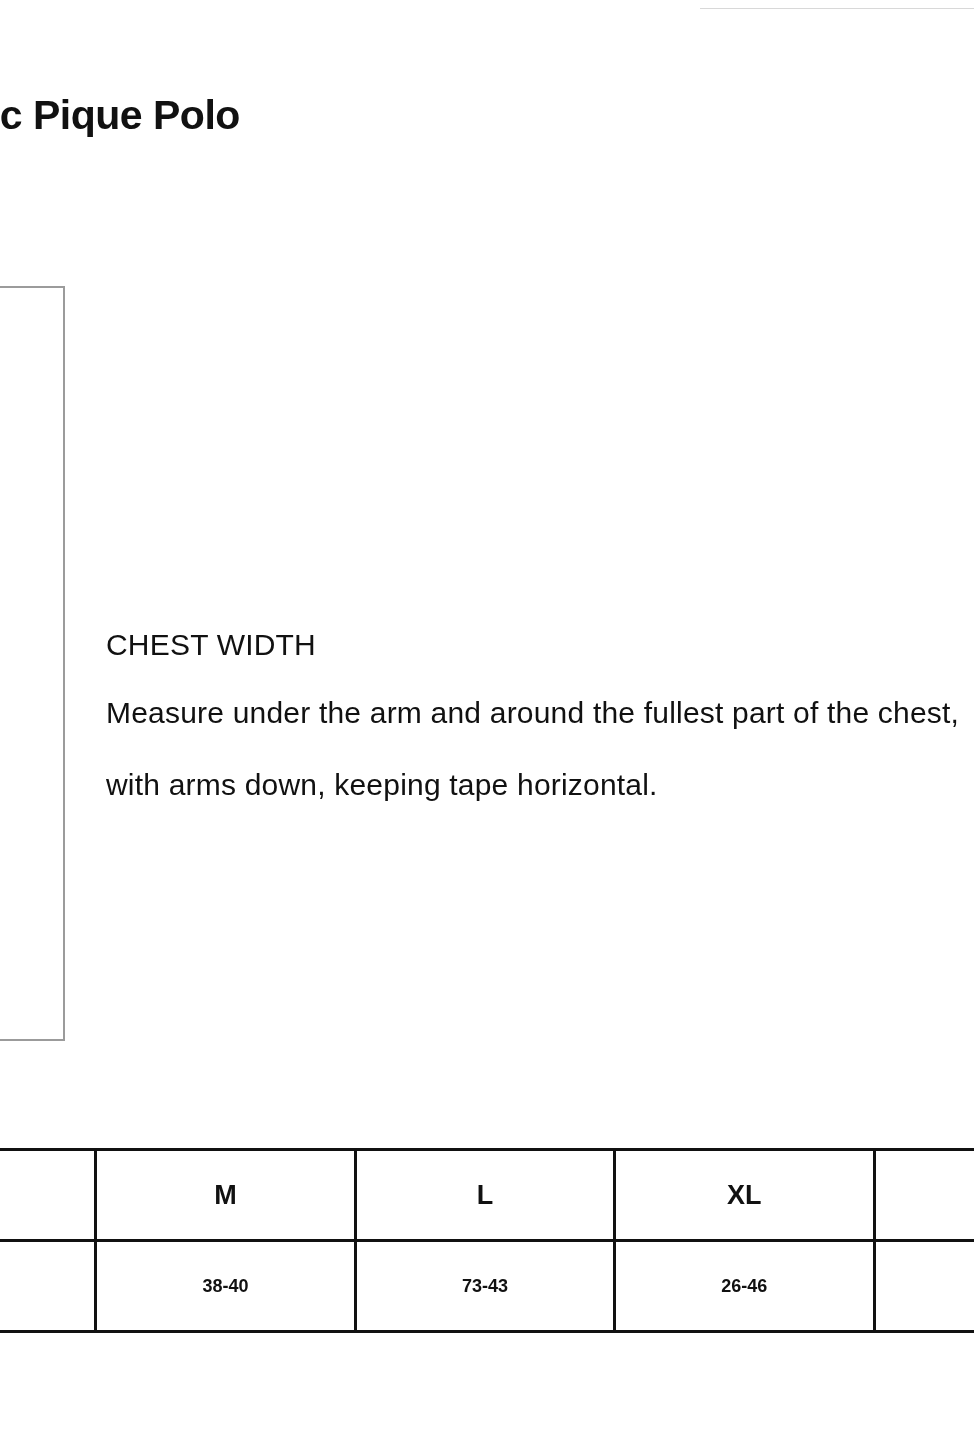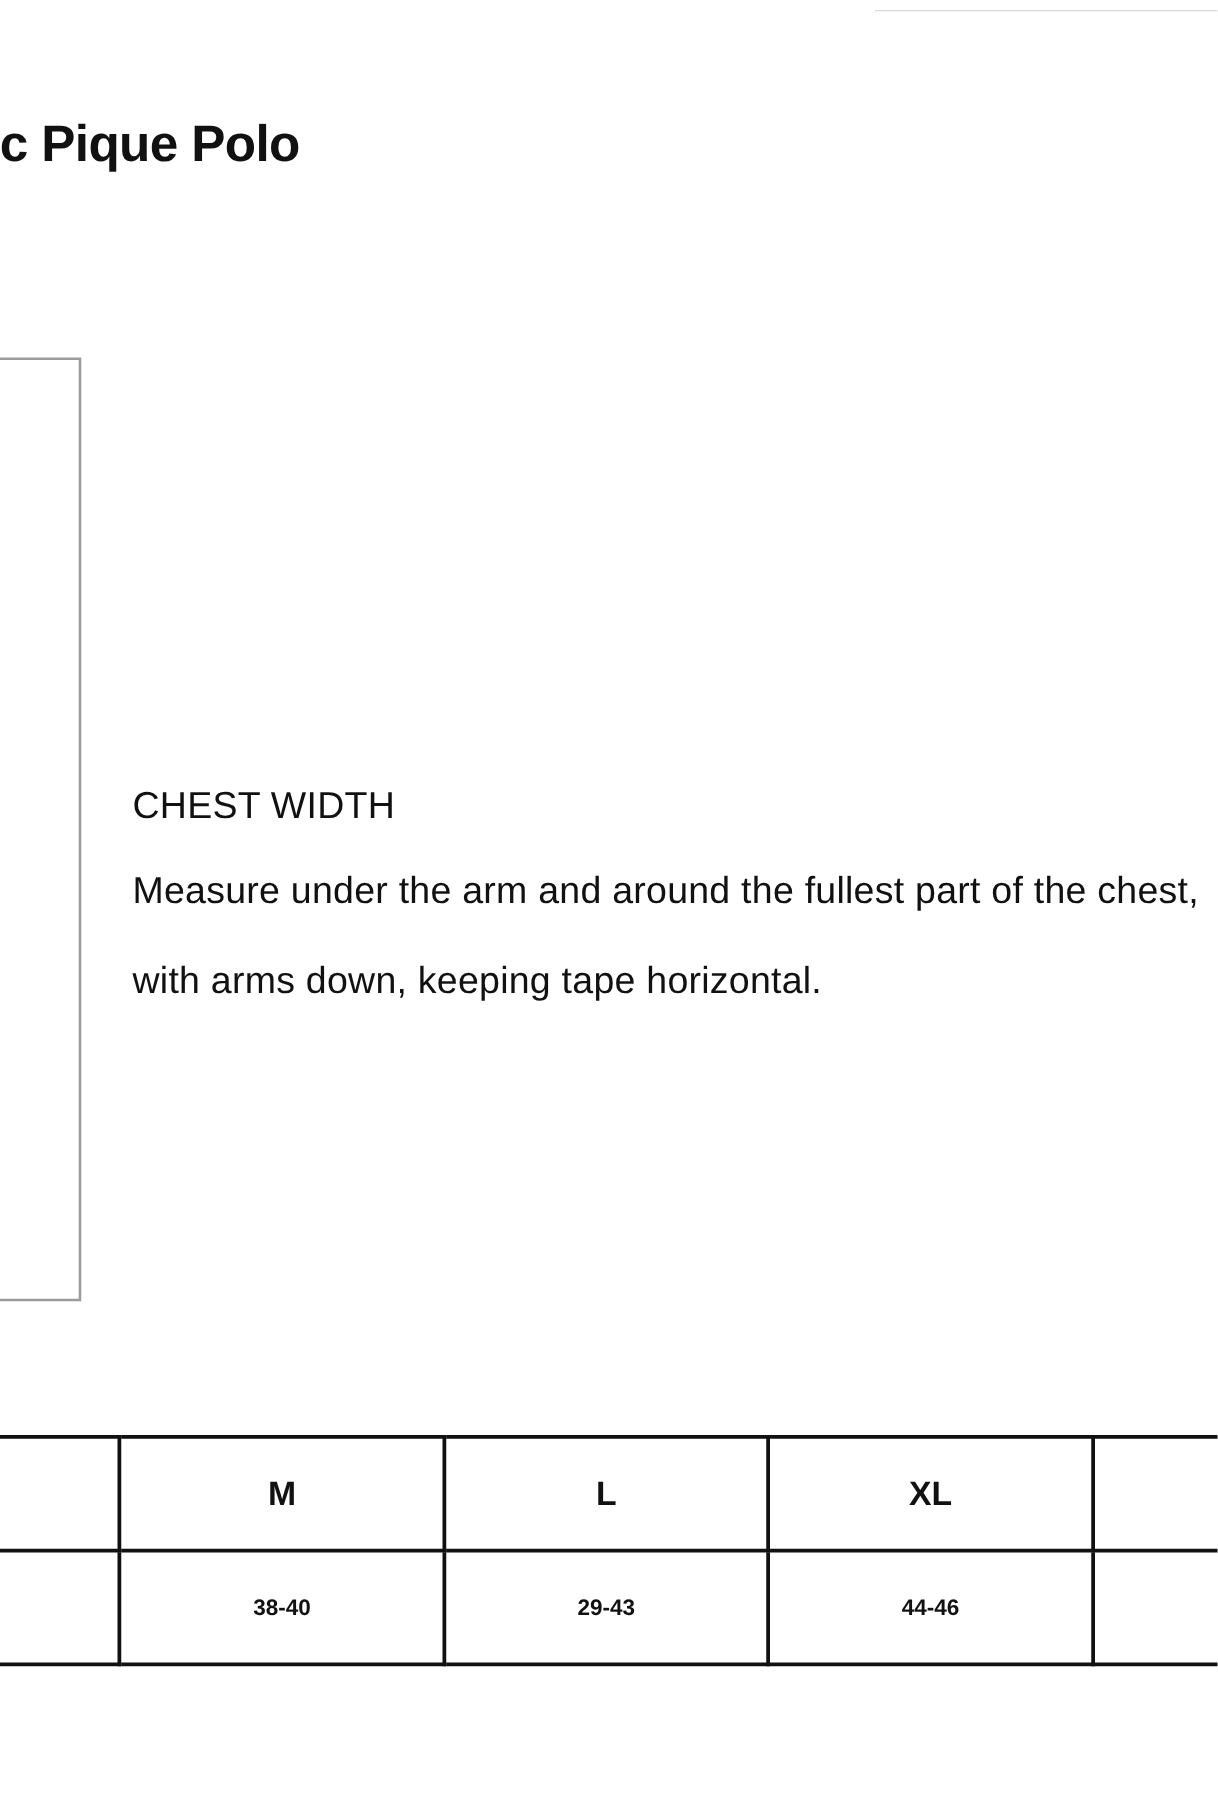--- a/index.html
+++ b/index.html
@@ -143,19 +143,19 @@
       <tr class="header-row">
         <td>S</td>
         <td>M</td>
         <td>L</td>
         <td>XL</td>
         <td>XXL</td>
       </tr>
       <tr class="value-row">
         <td>35-37</td>
         <td>38-40</td>
-        <td>29-43</td>
-        <td>44-46</td>
+        <td>73-43</td>
+        <td>26-46</td>
         <td>47-49</td>
       </tr>
     </tbody>
   </table>
 </div>
 
 </body></html>

